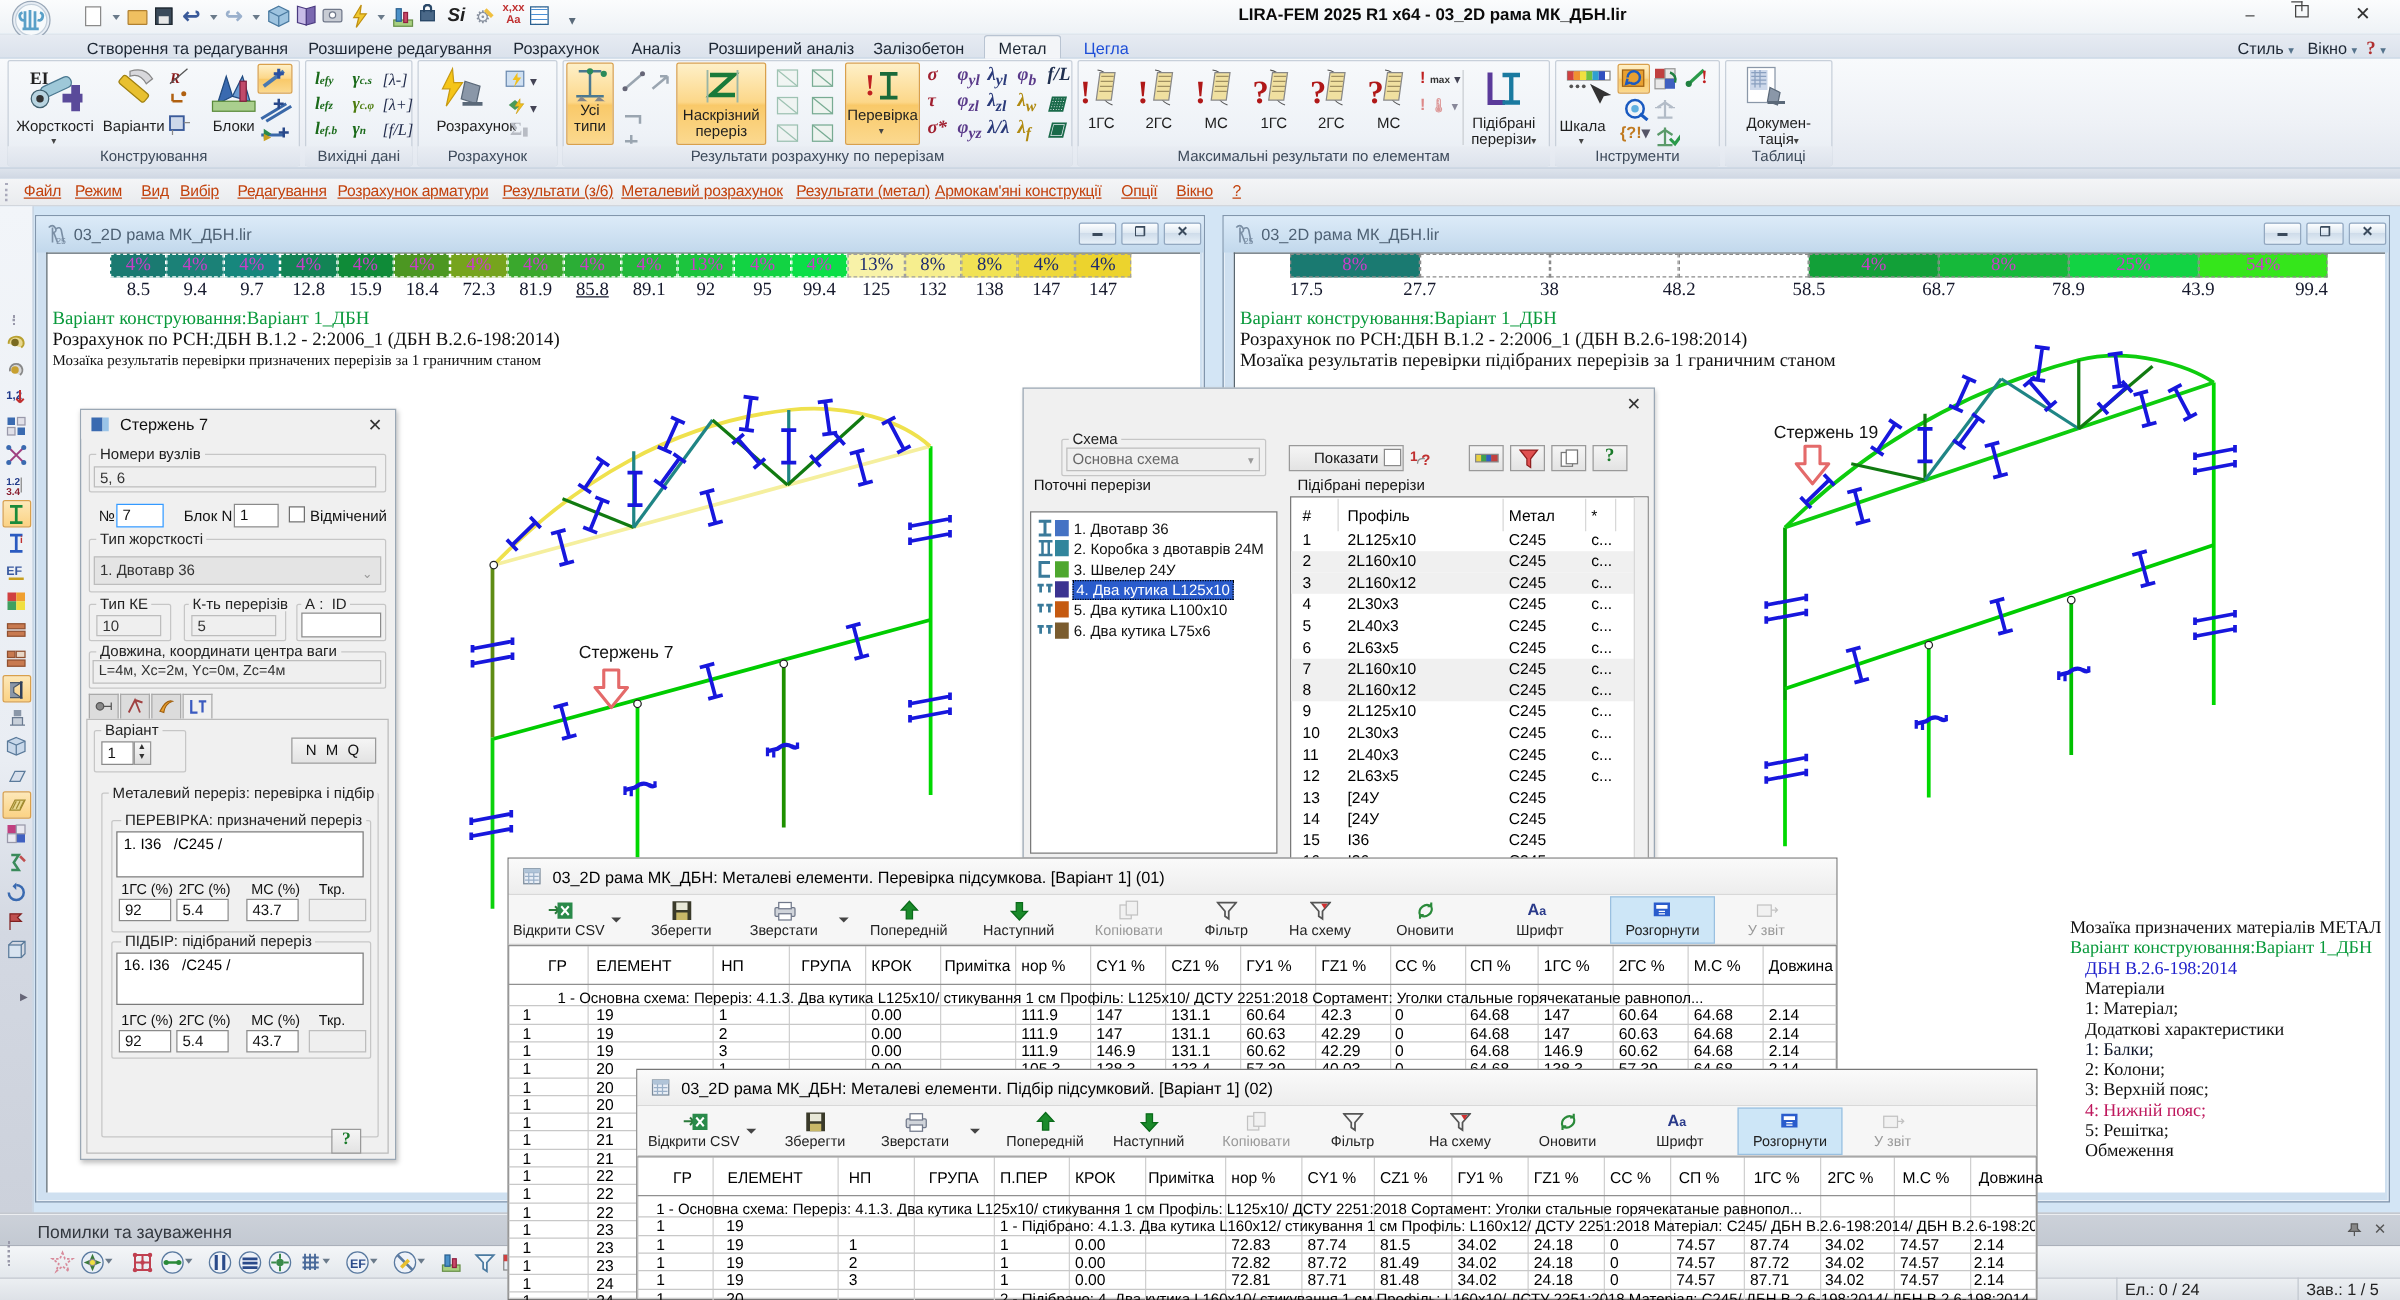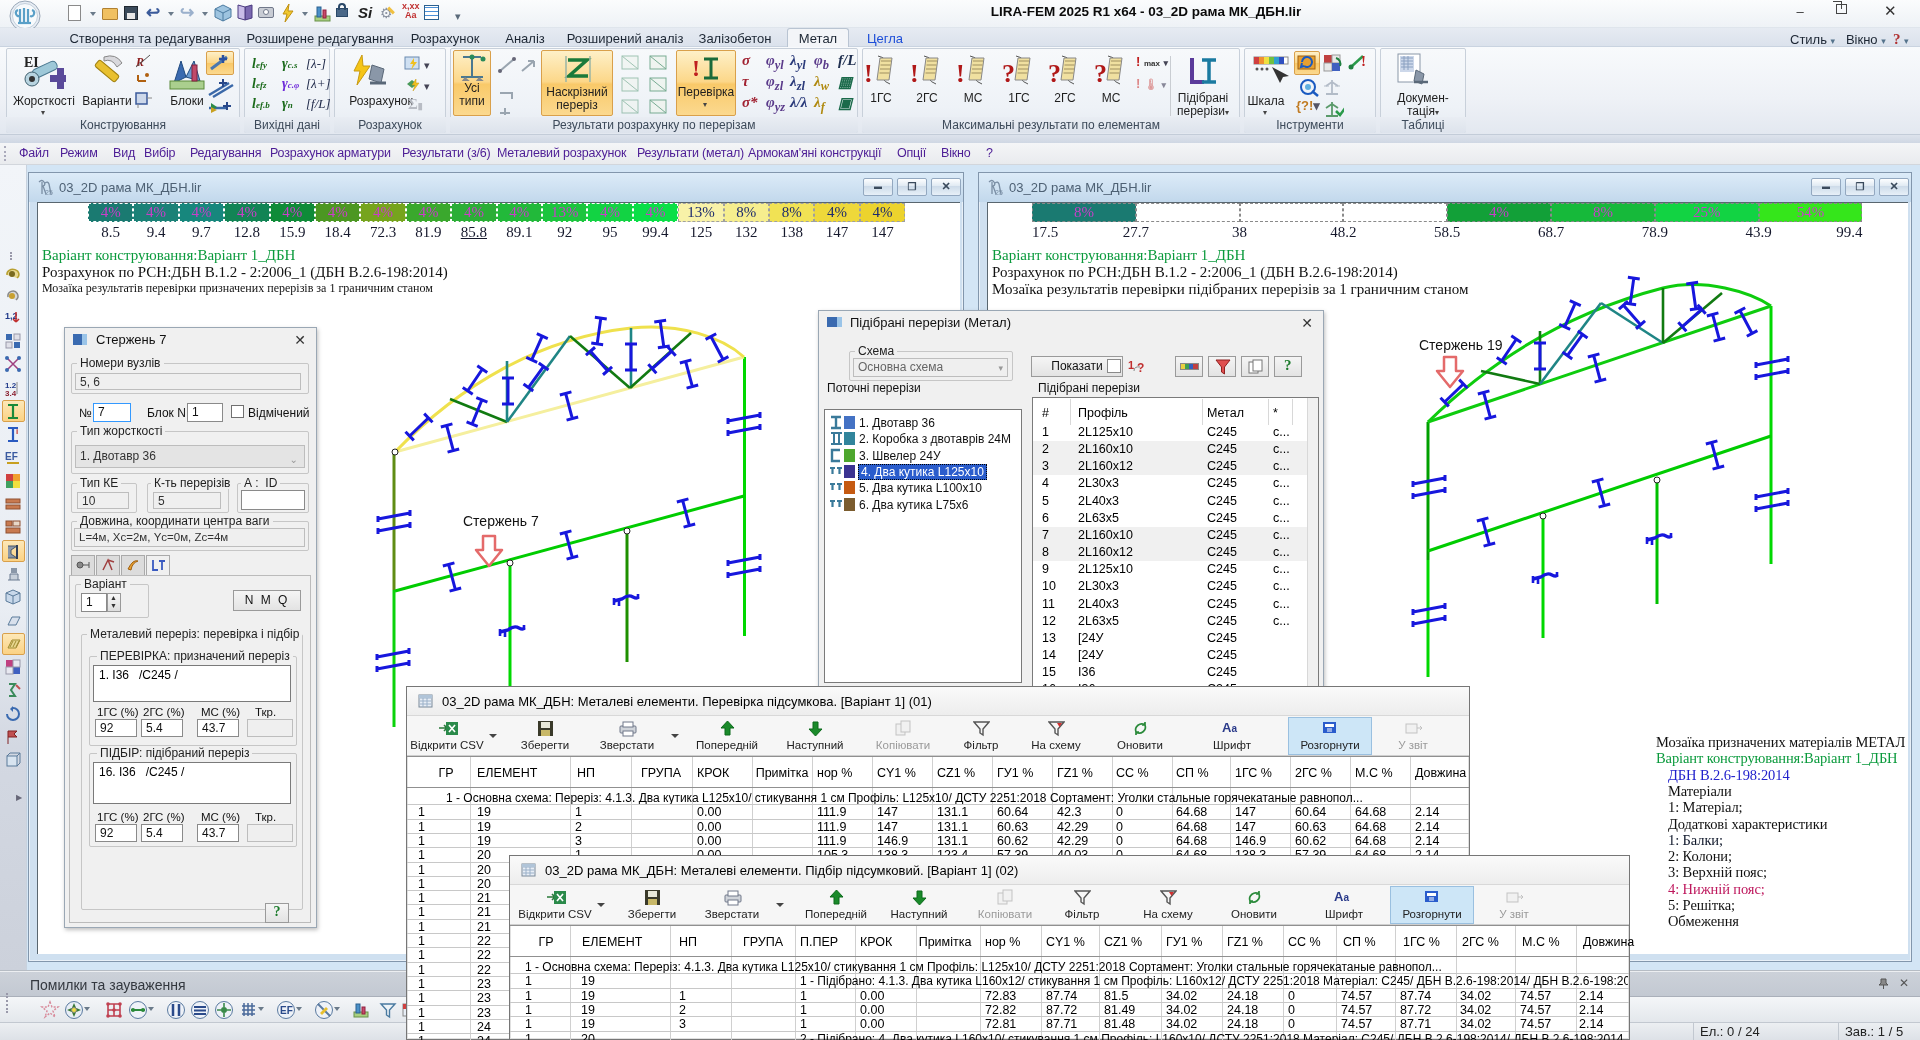--- a/index.html
+++ b/index.html
@@ -17,21 +17,21 @@
 .inpd{position:absolute;background:#efefef;border:1px solid #bdbdbd;font-size:12px;color:#333;padding:1px 4px;line-height:15px;}
 .btn{position:absolute;background:linear-gradient(#f5f5f5,#e3e3e3);border:1px solid #9a9a9a;font-size:12px;color:#111;text-align:center;}
 .lbl{position:absolute;font-size:12px;color:#111;white-space:nowrap;}
 .tbi{position:absolute;font-size:11.5px;color:#222;text-align:center;white-space:nowrap;}
 .tbl-cell{position:absolute;font-size:12.5px;color:#000;white-space:nowrap;}
 .gline{position:absolute;background:#c9cdd2;width:1px;}
 .hline{position:absolute;background:#b7bbc0;height:1px;}
 .ttl{position:absolute;font-size:13px;color:#000;white-space:nowrap;}
 .ribbtn-hl{background:linear-gradient(#fef0c8,#fcd789 48%,#f9c969 52%,#fbd98f);border:1px solid #d9a04b;border-radius:2px;}
 .rlbl{font-size:12px;color:#1e1e1e;text-align:center;line-height:13px;}
-.menuitem{position:absolute;font-size:12.5px;letter-spacing:-0.2px;color:#4c1d95;top:3px;white-space:nowrap;}
+.menuitem{position:absolute;font-size:12.5px;letter-spacing:-0.2px;color:#c2410c;top:3px;white-space:nowrap;text-decoration:underline;}
 </style></head>
 <body>
 <div id="chrome">
     <div class="abs" style="left:0;top:0;width:1920px;height:28px;background:linear-gradient(#fbfcfd,#eef2f6);border-bottom:1px solid #dfe5ec;"></div>
     <svg class="abs" style="left:8px;top:0px;" width="36" height="34">
 <circle cx="17" cy="16" r="15" fill="#e8eef5" stroke="#9aa8b8"></circle>
 <circle cx="17" cy="16" r="12.5" fill="#f7fafc" stroke="#c3cfdb"></circle>
 <g stroke="#5aa0c8" stroke-width="2.2" fill="none">
         <path d="M10 10 q-3 1 -2 4 q1 3 4 2"></path>
         <path d="M12 9 v14"></path>
@@ -152,21 +152,21 @@
     <svg class="abs" style="left:207px;top:99px" width="28" height="18">
       <path d="M2 9 h18" stroke="#3a68a8" stroke-width="2.5"></path>
       <path d="M20 3 v8 M16 7 h8" stroke="#28488a" stroke-width="2"></path>
       <path d="M4 4 l6 4 l-6 4 z" fill="#2a8a4a"></path>
       <path d="M4 14 l6 -3 l-6 -3" fill="#c8a020"></path>
     </svg>
     <div class="abs serif" style="left:252px;top:56px;font-style:italic;font-weight:bold;color:#1a6a1a;font-size:14px;">l<span style="font-size:9px;">efy</span></div>
     <div class="abs serif" style="left:282px;top:56px;font-style:italic;font-weight:bold;color:#1a6a1a;font-size:14px;">γ<span style="font-size:9px;">c.s</span></div>
     <div class="abs serif" style="left:306px;top:56px;font-style:italic;color:#202a4a;font-size:13px;">[λ-]</div>
     <div class="abs serif" style="left:252px;top:76px;font-style:italic;font-weight:bold;color:#1a6a1a;font-size:14px;">l<span style="font-size:9px;">efz</span></div>
-    <div class="abs serif" style="left:282px;top:76px;font-style:italic;font-weight:bold;color:#6d28d9;font-size:14px;">γ<span style="font-size:9px;">c.φ</span></div>
+    <div class="abs serif" style="left:282px;top:76px;font-style:italic;font-weight:bold;color:#4d7c0f;font-size:14px;">γ<span style="font-size:9px;">c.φ</span></div>
     <div class="abs serif" style="left:306px;top:76px;font-style:italic;color:#202a4a;font-size:13px;">[λ+]</div>
     <div class="abs serif" style="left:252px;top:96px;font-style:italic;font-weight:bold;color:#1a6a1a;font-size:14px;">l<span style="font-size:9px;">ef.b</span></div>
     <div class="abs serif" style="left:282px;top:96px;font-style:italic;font-weight:bold;color:#1a6a1a;font-size:14px;">γ<span style="font-size:9px;">n</span></div>
     <div class="abs serif" style="left:306px;top:96px;font-style:italic;color:#202a4a;font-size:13px;">[f/L]</div>
     <svg class="abs" style="left:350px;top:53px" width="40" height="38">
       <path d="M12 2 L4 18 L10 18 L7 32 L20 13 L13 13 Z" fill="#f5c518" stroke="#c89a10"></path>
       <path d="M22 12 l12 4 l-3 14 l-12 -4 z" fill="#8a97a8" stroke="#5a6878"></path>
       <path d="M20 30 h16" stroke="#5a6878" stroke-width="3"></path>
     </svg>
     <div class="abs rlbl" style="left:336px;top:95px;width:90px;">Розрахунок</div>
@@ -752,27 +752,20 @@
     <g transform="translate(1660,537)">
       <path d="M-13,3 l8,-2 q6,-5 11,-2 q4,2 5,0" stroke="#1717dd" stroke-width="3.4" fill="none"></path>
       <path d="M-13,0 v7 M-8,3 v5 M11,-4 v5" stroke="#1717dd" stroke-width="2.6"></path>
     </g>
     <circle cx="1543" cy="516" r="3" fill="#fff" stroke="#222" stroke-width="1"></circle>
     <circle cx="1657" cy="480" r="3" fill="#fff" stroke="#222" stroke-width="1"></circle>
     <path d="M1444,357 h12 v14 h7 l-13,16 l-13,-16 h7 z" fill="#fff" stroke="#e46a6a" stroke-width="2.5" stroke-linejoin="round"></path>
     <text x="1419" y="350" font-size="14" fill="#111" font-family="Liberation Sans">Стержень 19</text>
   </svg>
 <div class="dlg" style="left:818px;top:310px;width:506px;height:377px;z-index:5;">
-    <div class="dtitle">
-      <svg class="abs" style="left:8px;top:4px" width="16" height="15">
-        <rect x="0" y="2" width="10" height="10" fill="#3a6ab0"></rect>
-        <rect x="10" y="2" width="5" height="10" fill="#9ac4e8"></rect>
-      </svg>
-      <span style="position:absolute;left:31px;top:4px;">Підібрані перерізи (Метал)</span>
-    </div>
     <div class="abs" style="right:10px;top:4px;font-size:14px;color:#333;">✕</div>
     <div class="grp" style="left:30px;top:40px;width:164px;height:30px;"></div>
     <div class="grplbl" style="left:36px;top:34px;">Схема</div>
     <div class="inpd" style="left:34px;top:47px;width:155px;height:19px;color:#666;">Основна схема<span style="position:absolute;right:4px;top:2px;font-size:9px;color:#999;">▾</span></div>
     <div class="btn" style="left:212px;top:45px;width:92px;height:21px;line-height:19px;">Показати</div>
     <div class="abs" style="left:288px;top:48px;width:14px;height:14px;background:#fff;border:1px solid #8a8a8a;"></div>
     <svg class="abs" style="left:309px;top:46px" width="20" height="18">
       <text x="0" y="12" font-size="11" font-weight="bold" fill="#c03030">1</text>
       <path d="M6 14 q0 -5 6 -4" stroke="#888" fill="none"></path>
       <text x="9" y="15" font-size="12" font-weight="bold" fill="#c03030">?</text>

